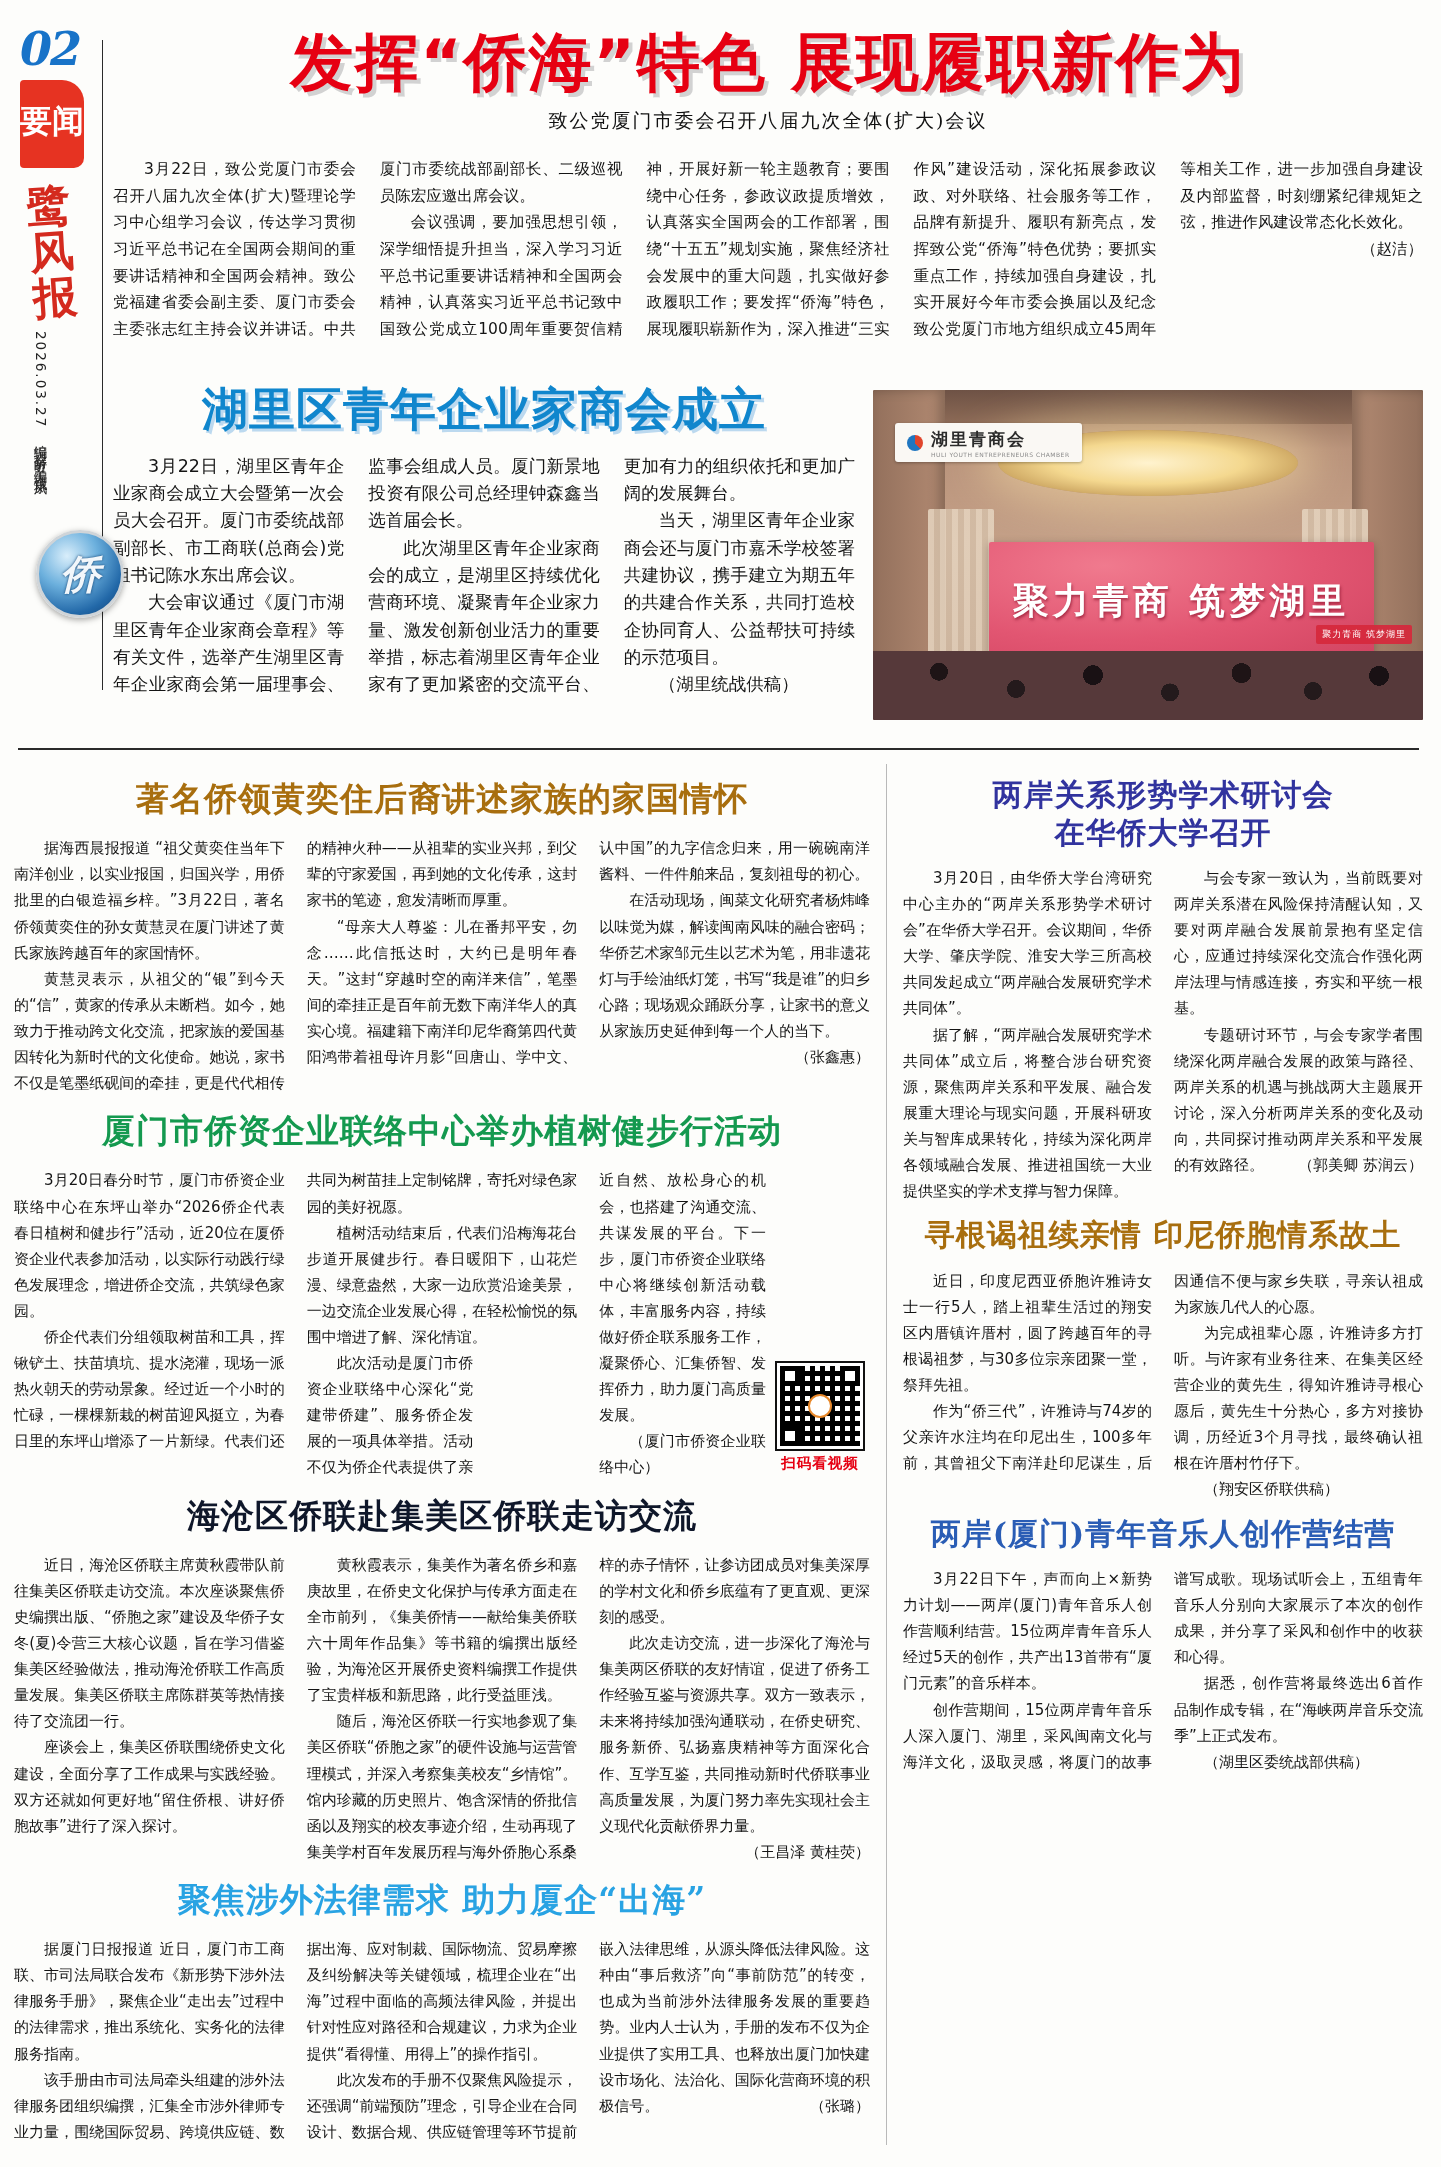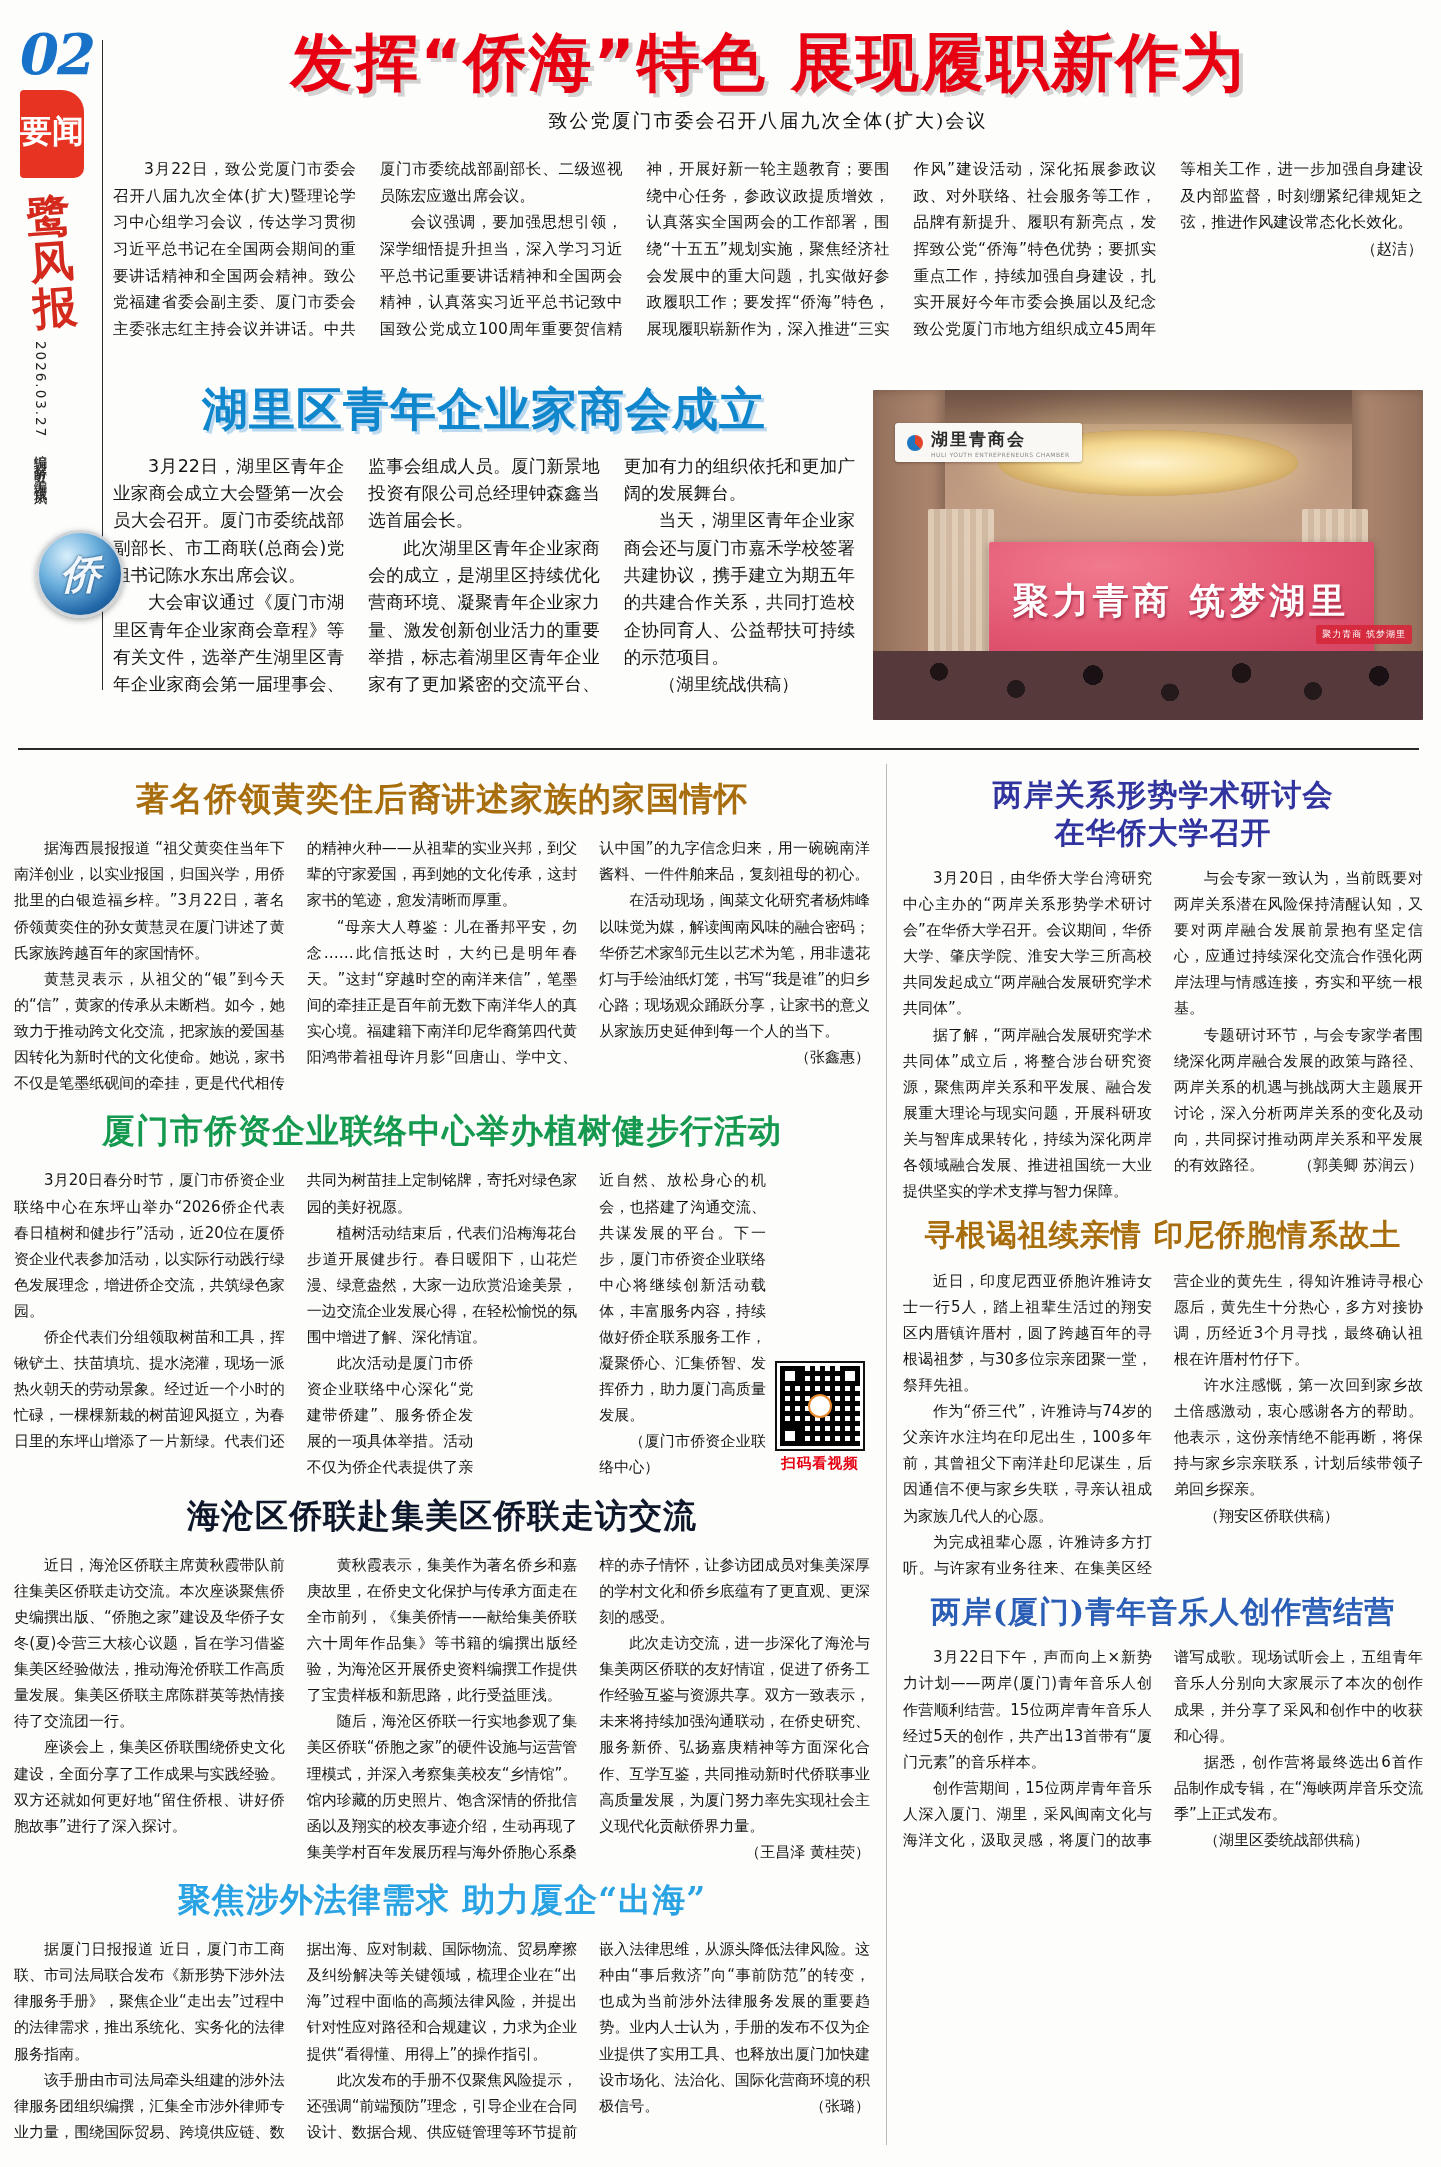--- a/index.html
+++ b/index.html
@@ -4,21 +4,21 @@
 <style>
   * { margin:0; padding:0; box-sizing:border-box; }
   body { background:#e9e9e9; font-family:"DejaVu Sans", sans-serif; }
   .page { position:relative; width:1441px; height:2167px; margin:0 auto; background:#fdfdfb;
           color:#141414; overflow:hidden; padding:26px 18px 14px 14px; }
 
   
   .top-section { display:flex; height:712px; }
   .sidebar { width:86px; flex:0 0 86px; position:relative; padding-left:6px; }
   .page-number { font-family:"DejaVu Serif", serif; font-style:italic; font-weight:900;
-                 font-size:56px; color:#1873c8; line-height:1; letter-spacing:-2px; }
+                 font-size:46px; color:#1873c8; line-height:1; letter-spacing:-2px; }
   .section-block { margin-top:8px; width:64px; background:#e63322; border-radius:4px 22px 10px 4px;
                    padding:20px 0 24px; display:flex; flex-direction:column; align-items:center; gap:14px; }
   .section-block span { color:#fff; font-size:32px; font-weight:900; font-family:"DejaVu Serif", serif; }
   .paper-script { margin:14px 0 0 10px; display:flex; flex-direction:column; gap:2px; }
   .paper-script span { font-family:"DejaVu Serif", serif; font-weight:900; font-size:44px;
                        color:#d42a1e; line-height:1.05; transform:rotate(-4deg); }
   .edition { margin-top:10px; margin-left:4px; writing-mode:vertical-rl; text-orientation:mixed;
              height:268px; font-size:13.5px; color:#222; letter-spacing:2px; }
   .edition span { display:inline-block; margin-left:8px; }
   .emblem { position:absolute; left:22px; bottom:120px; width:88px; height:88px; border-radius:50%;
@@ -268,21 +268,20 @@
           </p>
         </div>
       </article>
 
       <article>
         <h3 class="art-headline" style="color: rgb(168, 110, 14);">寻根谒祖续亲情 印尼侨胞情系故土</h3>
         <div class="art-body cols2">
           <p class="para">近日，印度尼西亚侨胞许雅诗女士一行5人，踏上祖辈生活过的翔安区内厝镇许厝村，圆了跨越百年的寻根谒祖梦，与30多位宗亲团聚一堂，祭拜先祖。</p>
           <p class="para">作为“侨三代”，许雅诗与74岁的父亲许水注均在印尼出生，100多年前，其曾祖父下南洋赴印尼谋生，后因通信不便与家乡失联，寻亲认祖成为家族几代人的心愿。</p>
           <p class="para">为完成祖辈心愿，许雅诗多方打听。与许家有业务往来、在集美区经营企业的黄先生，得知许雅诗寻根心愿后，黄先生十分热心，多方对接协调，历经近3个月寻找，最终确认祖根在许厝村竹仔下。</p>
-          <p class="para">许水注感慨，第一次回到家乡故土倍感激动，衷心感谢各方的帮助。他表示，这份亲情绝不能再断，将保持与家乡宗亲联系，计划后续带领子弟回乡探亲。</p>
           <p class="para byline-line">（翔安区侨联供稿）</p>
         </div>
       </article>
 
       <article>
         <h3 class="art-headline" style="color: rgb(42, 93, 181);">两岸(厦门)青年音乐人创作营结营</h3>
         <div class="art-body cols2">
           <p class="para">3月22日下午，声而向上×新势力计划——两岸(厦门)青年音乐人创作营顺利结营。15位两岸青年音乐人经过5天的创作，共产出13首带有“厦门元素”的音乐样本。</p>
           <p class="para">创作营期间，15位两岸青年音乐人深入厦门、湖里，采风闽南文化与海洋文化，汲取灵感，将厦门的故事谱写成歌。现场试听会上，五组青年音乐人分别向大家展示了本次的创作成果，并分享了采风和创作中的收获和心得。</p>
           <p class="para">据悉，创作营将最终选出6首作品制作成专辑，在“海峡两岸音乐交流季”上正式发布。</p>

